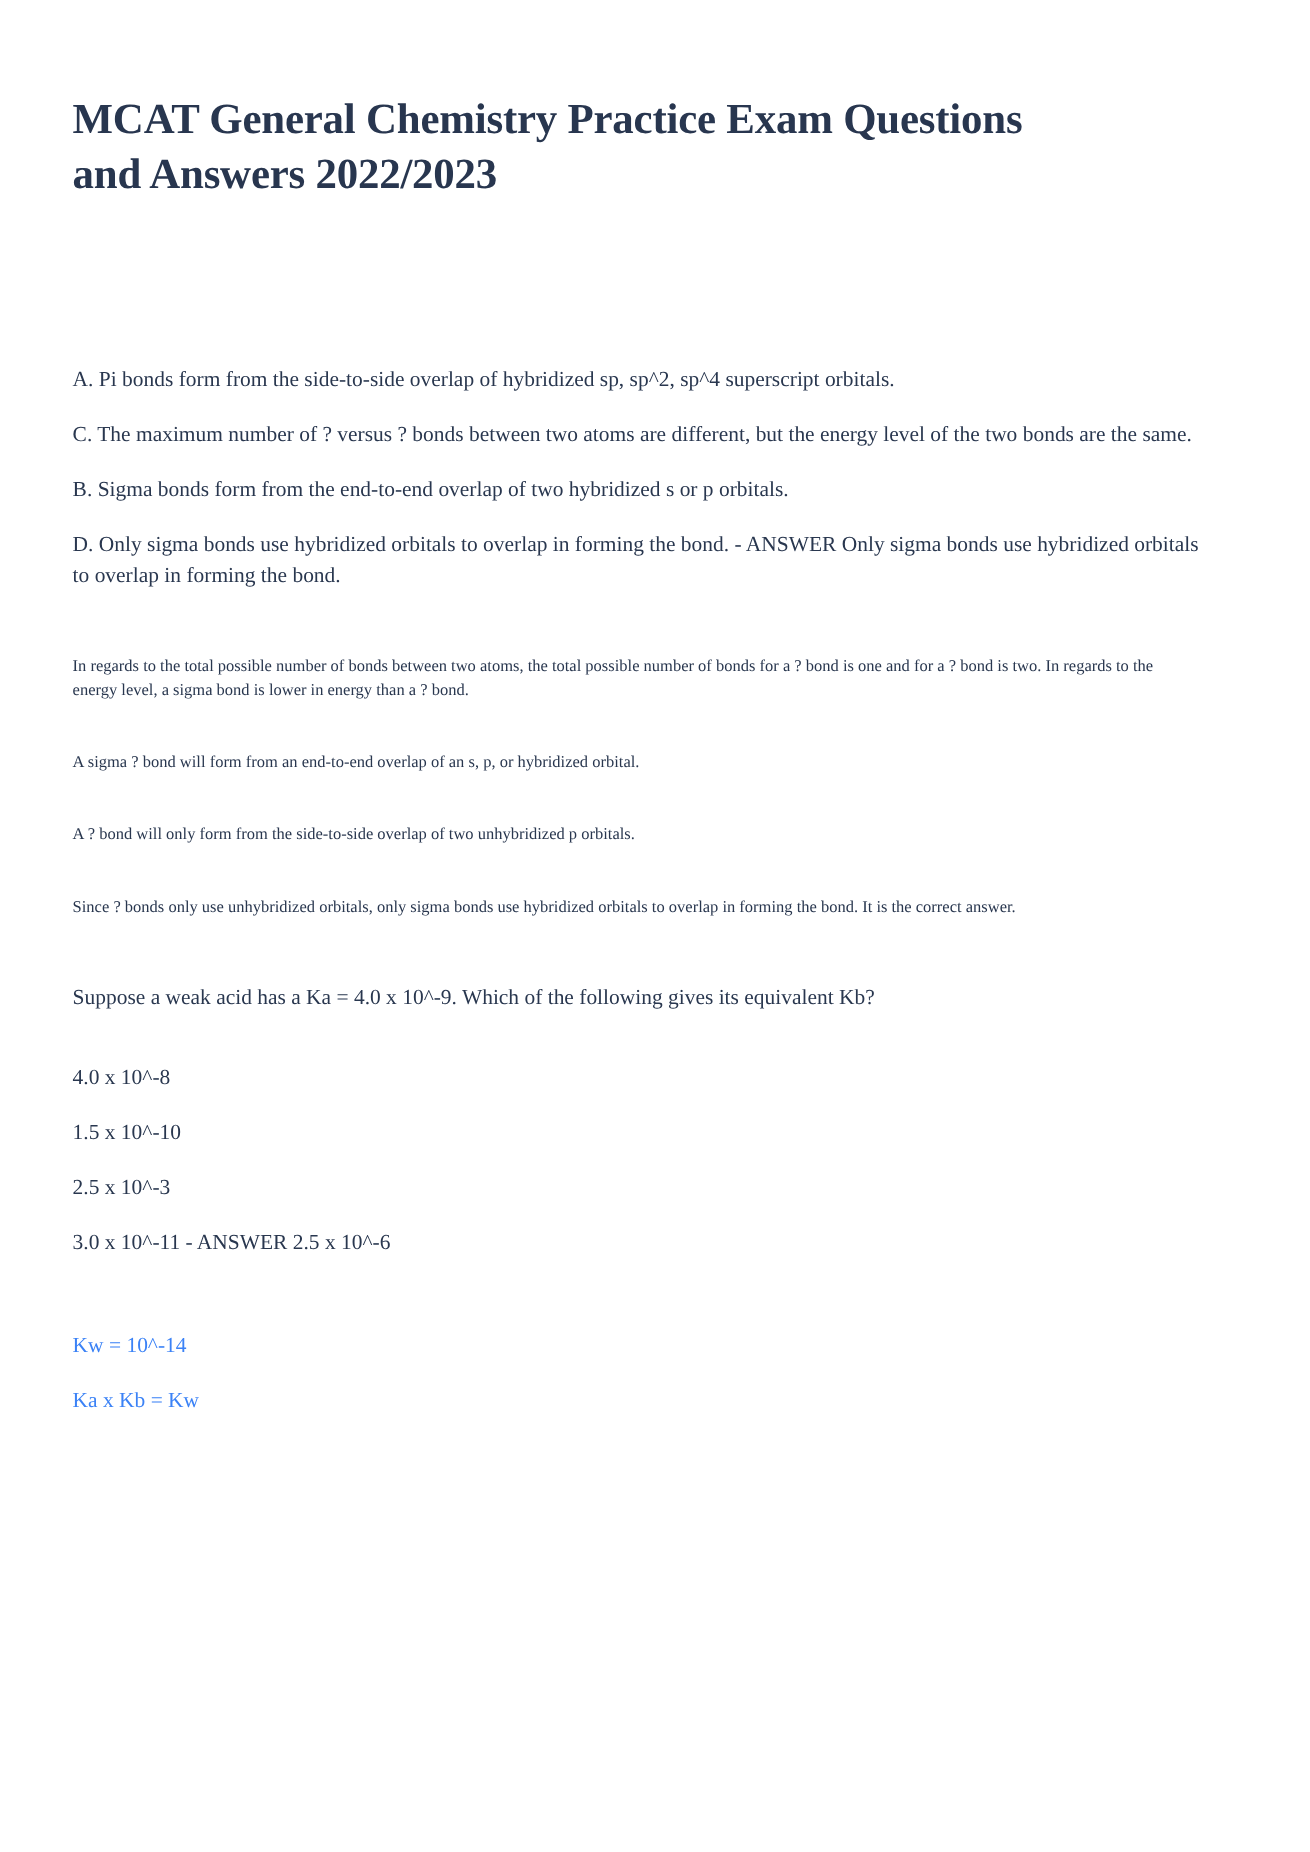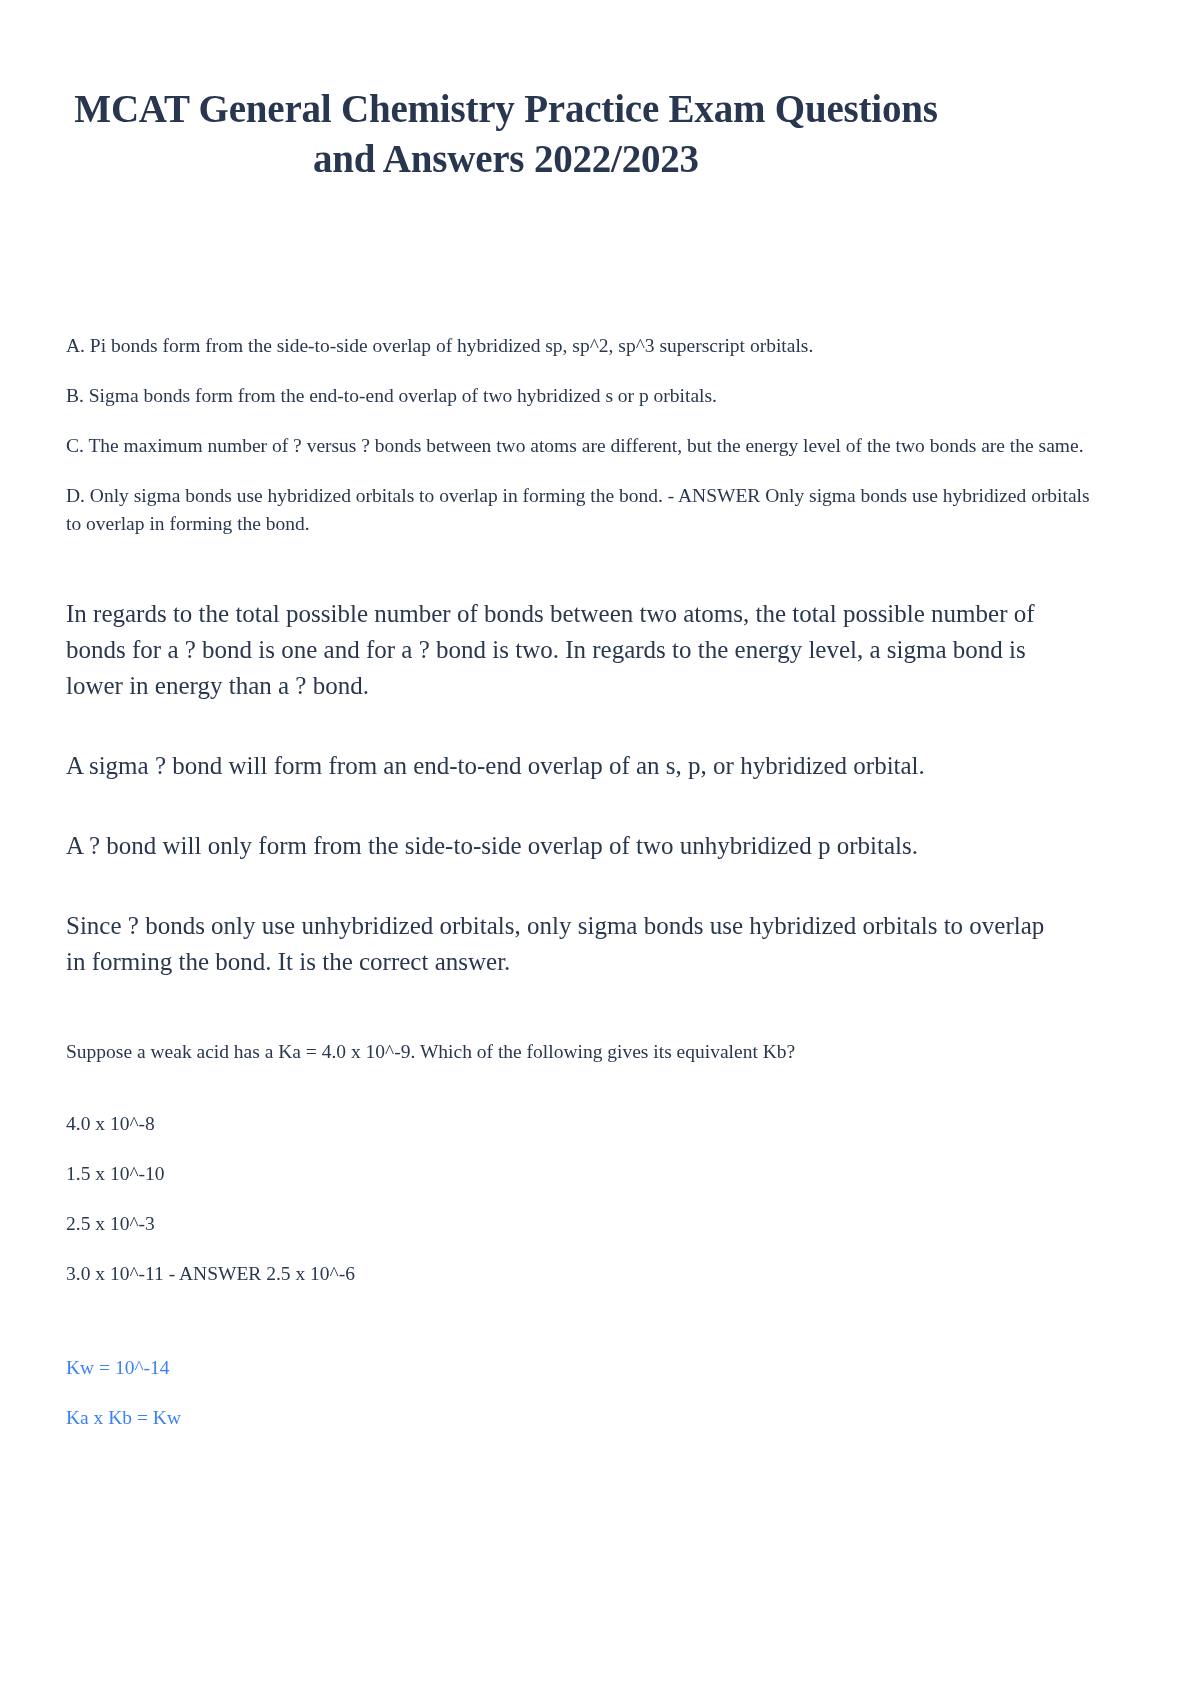--- a/index.html
+++ b/index.html
@@ -24,33 +24,32 @@
     overflow: hidden;
   }
   .doc-title {
     font-size: 39px;
     line-height: 1.28;
     font-weight: 700;
     color: #28364f;
     letter-spacing: -0.2px;
     margin: 0 0 0 0;
     max-width: 880px;
-    text-align: center;
   }
   .block {
     font-size: 19.5px;
     line-height: 1.42;
     color: #29374f;
     max-width: 990px;
   }
   .gap-xl { height: 74px; }
   .gap-lg { height: 58px; }
   .gap-md { height: 44px; }
   .para {
-    font-size: 25px;
+    font-size: 15px;
     line-height: 1.44;
     color: #29374f;
     max-width: 990px;
   }
   .choice {
     font-size: 19.5px;
     line-height: 1.44;
     color: #29374f;
     margin-top: 22px;
   }
@@ -75,23 +74,23 @@
 <div class="page">
 
   <h1 class="doc-title">MCAT General Chemistry Practice Exam Questions and Answers 2022/2023</h1>
 
   <div class="gap-xl"></div>
 
 
   <div class="gap-xl"></div>
 
   <div>
-    <div class="choice">A. Pi bonds form from the side-to-side overlap of hybridized sp, sp^2, sp^3 superscript orbitals.</div>
+    <div class="choice">A. Pi bonds form from the side-to-side overlap of hybridized sp, sp^2, sp^4 superscript orbitals.</div>
+    <div class="choice">C. The maximum number of ? versus ? bonds between two atoms are different, but the energy level of the two bonds are the same.</div>
     <div class="choice">B. Sigma bonds form from the end-to-end overlap of two hybridized s or p orbitals.</div>
-    <div class="choice">C. The maximum number of ? versus ? bonds between two atoms are different, but the energy level of the two bonds are the same.</div>
     <div class="choice">D. Only sigma bonds use hybridized orbitals to overlap in forming the bond. - ANSWER Only sigma bonds use hybridized orbitals to overlap in forming the bond.</div>
   </div>
 
   <div class="gap-lg"></div>
 
   <div class="para">In regards to the total possible number of bonds between two atoms, the total possible number of bonds for a ? bond is one and for a ? bond is two. In regards to the energy level, a sigma bond is lower in energy than a ? bond.</div>
 
   <div class="gap-md"></div>
 
   <div class="para">A sigma ? bond will form from an end-to-end overlap of an s, p, or hybridized orbital.</div>

